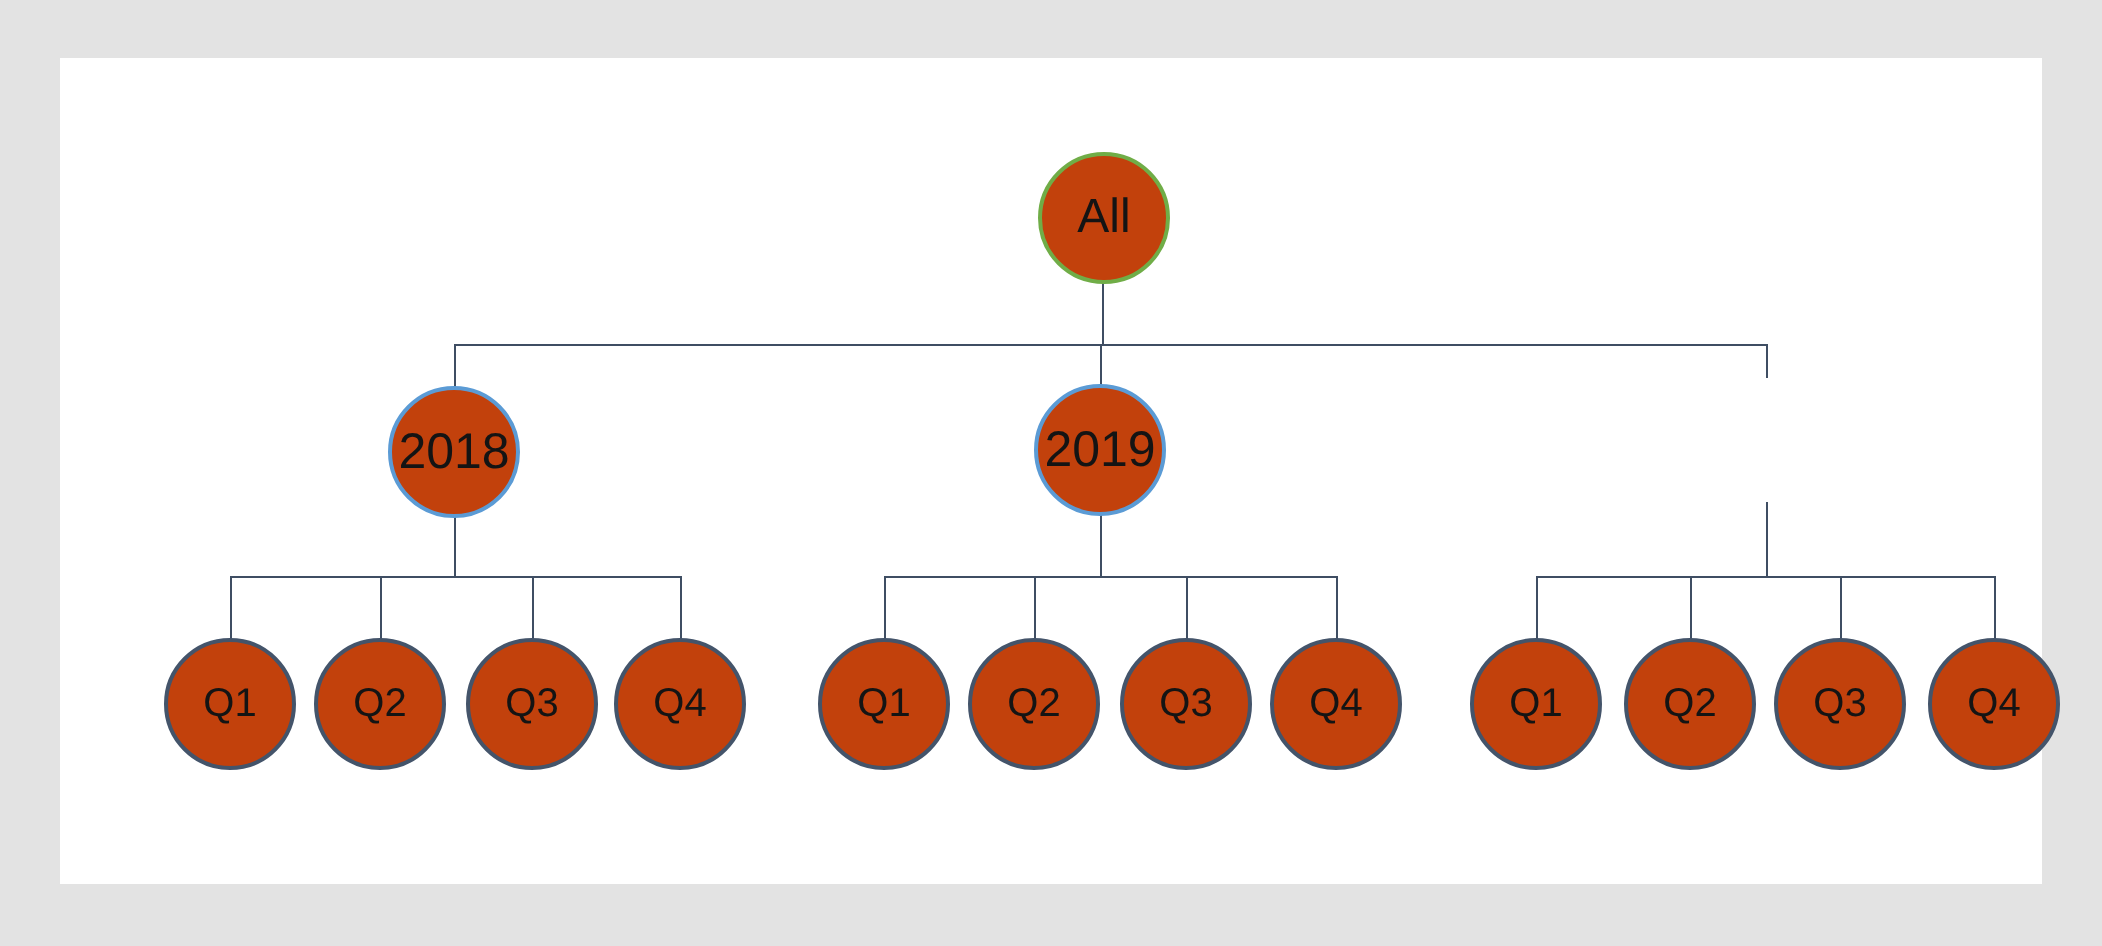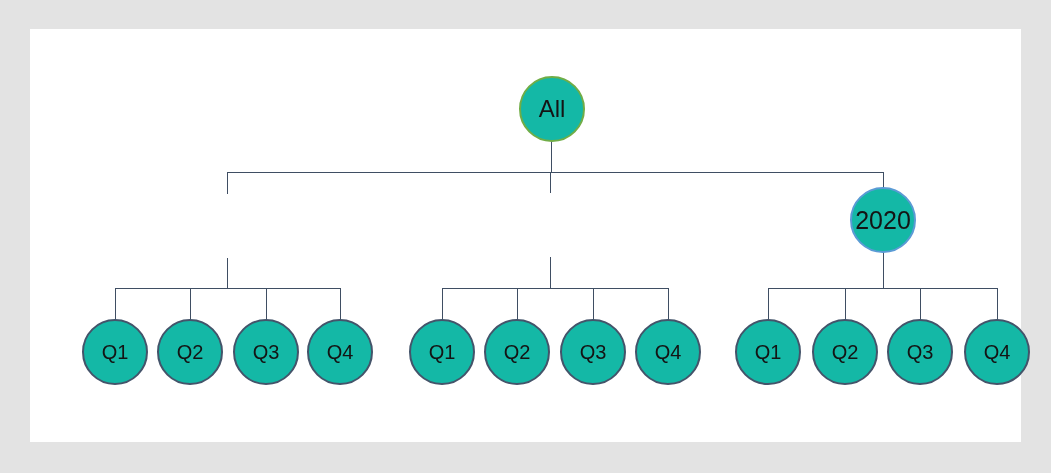--- a/index.html
+++ b/index.html
@@ -21,21 +21,21 @@
     width: 991px;
     height: 413px;
     background: var(--surface, #ffffff);
   }
   .node {
     position: absolute;
     width: 66px;
     height: 66px;
     box-sizing: border-box;
     border-radius: 50%;
-    background: #14b8a6;
+    background: #c2410c;
     display: flex;
     align-items: center;
     justify-content: center;
     color: var(--text, #141414);
     z-index: 2;
   }
   .node.root    { border: 2px solid var(--root-stroke, #70ad47); font-size: 24px; }
   .node.year    { border: 2px solid var(--year-stroke, #5b9bd5); font-size: 25px; }
   .node.quarter { border: 2px solid var(--quarter-stroke, #44546a); font-size: 20px; }
   .line {
@@ -76,22 +76,25 @@
     <div class="line h" style="left:738px; top:259px; width:230px;"></div>
     <div class="line v" style="left:738px; top:259px; height:32px;"></div>
     <div class="line v" style="left:815px; top:259px; height:32px;"></div>
     <div class="line v" style="left:890px; top:259px; height:32px;"></div>
     <div class="line v" style="left:967px; top:259px; height:32px;"></div>
 
     <div class="node root" style="left:489px; top:47px;">
       <span>All</span>
     </div>
 
-    <div class="node year" style="left:820px; top:158px;">
-      <span>2020</span>
+    <div class="node year" style="left:164px; top:164px;">
+      <span>2018</span>
+    </div>
+    <div class="node year" style="left:487px; top:163px;">
+      <span>2019</span>
     </div>
 
     <div class="node quarter" style="left:52px; top:290px;">
       <span>Q1</span>
     </div>
     <div class="node quarter" style="left:127px; top:290px;">
       <span>Q2</span>
     </div>
     <div class="node quarter" style="left:203px; top:290px;">
       <span>Q3</span>

